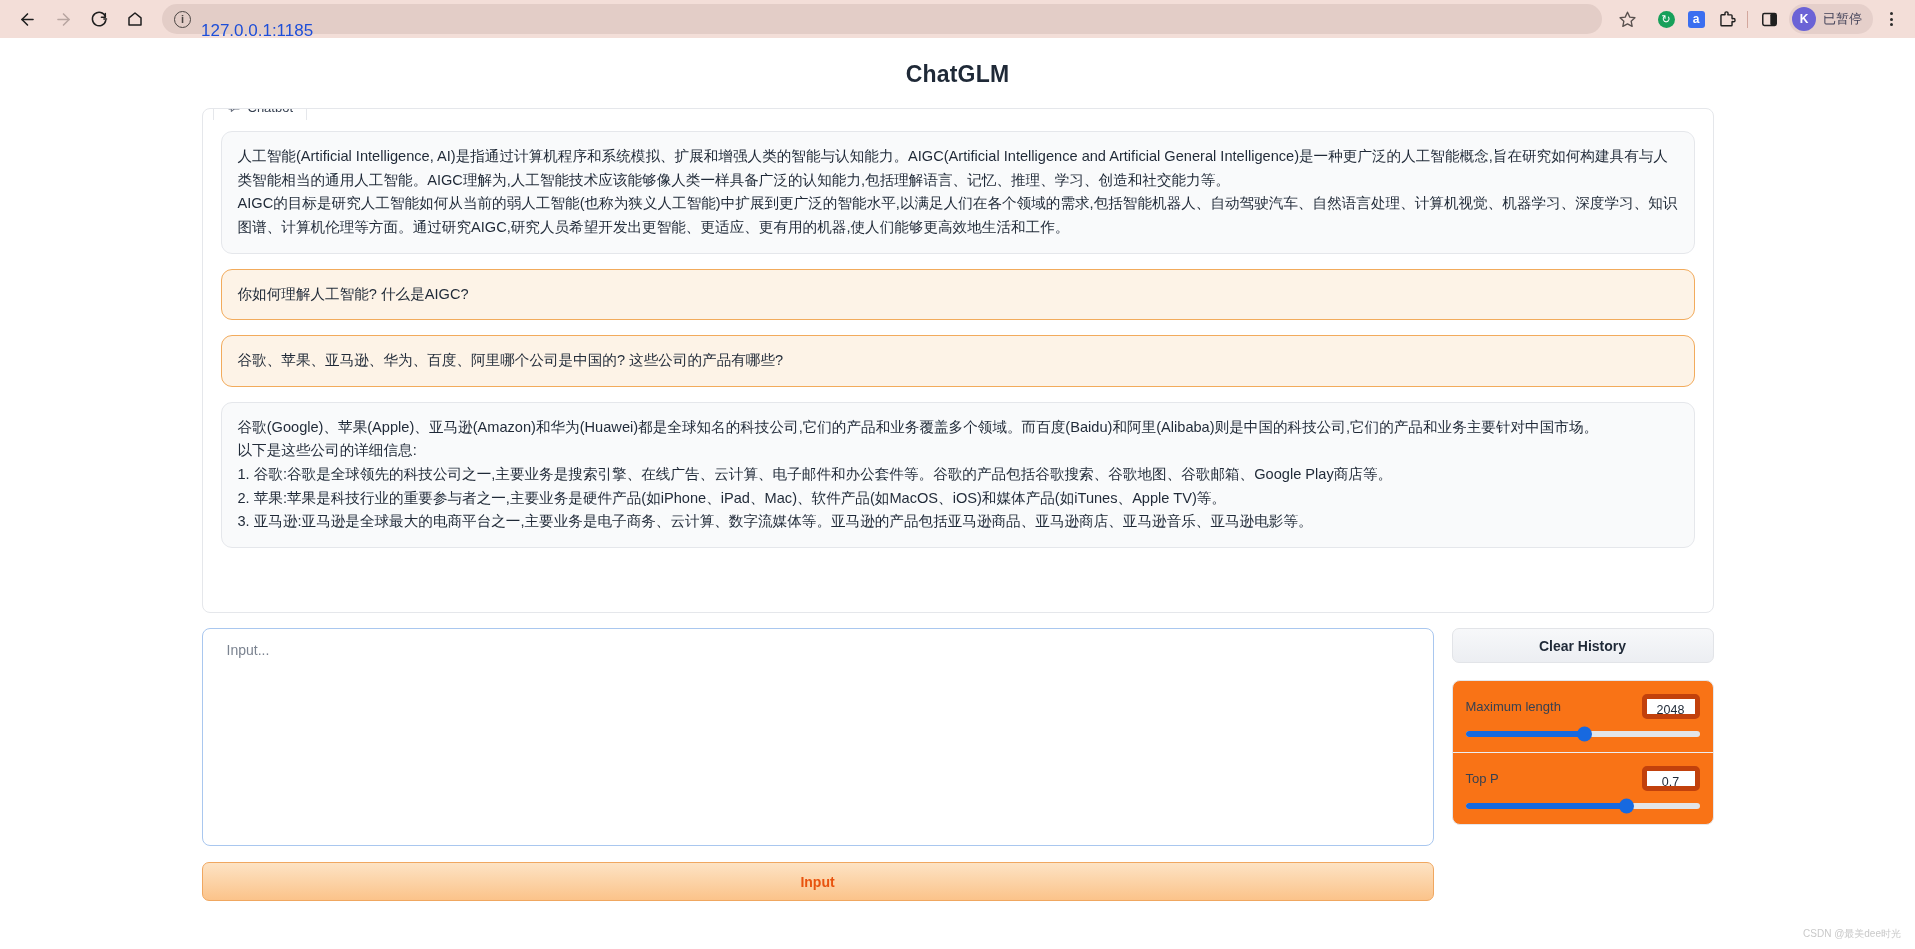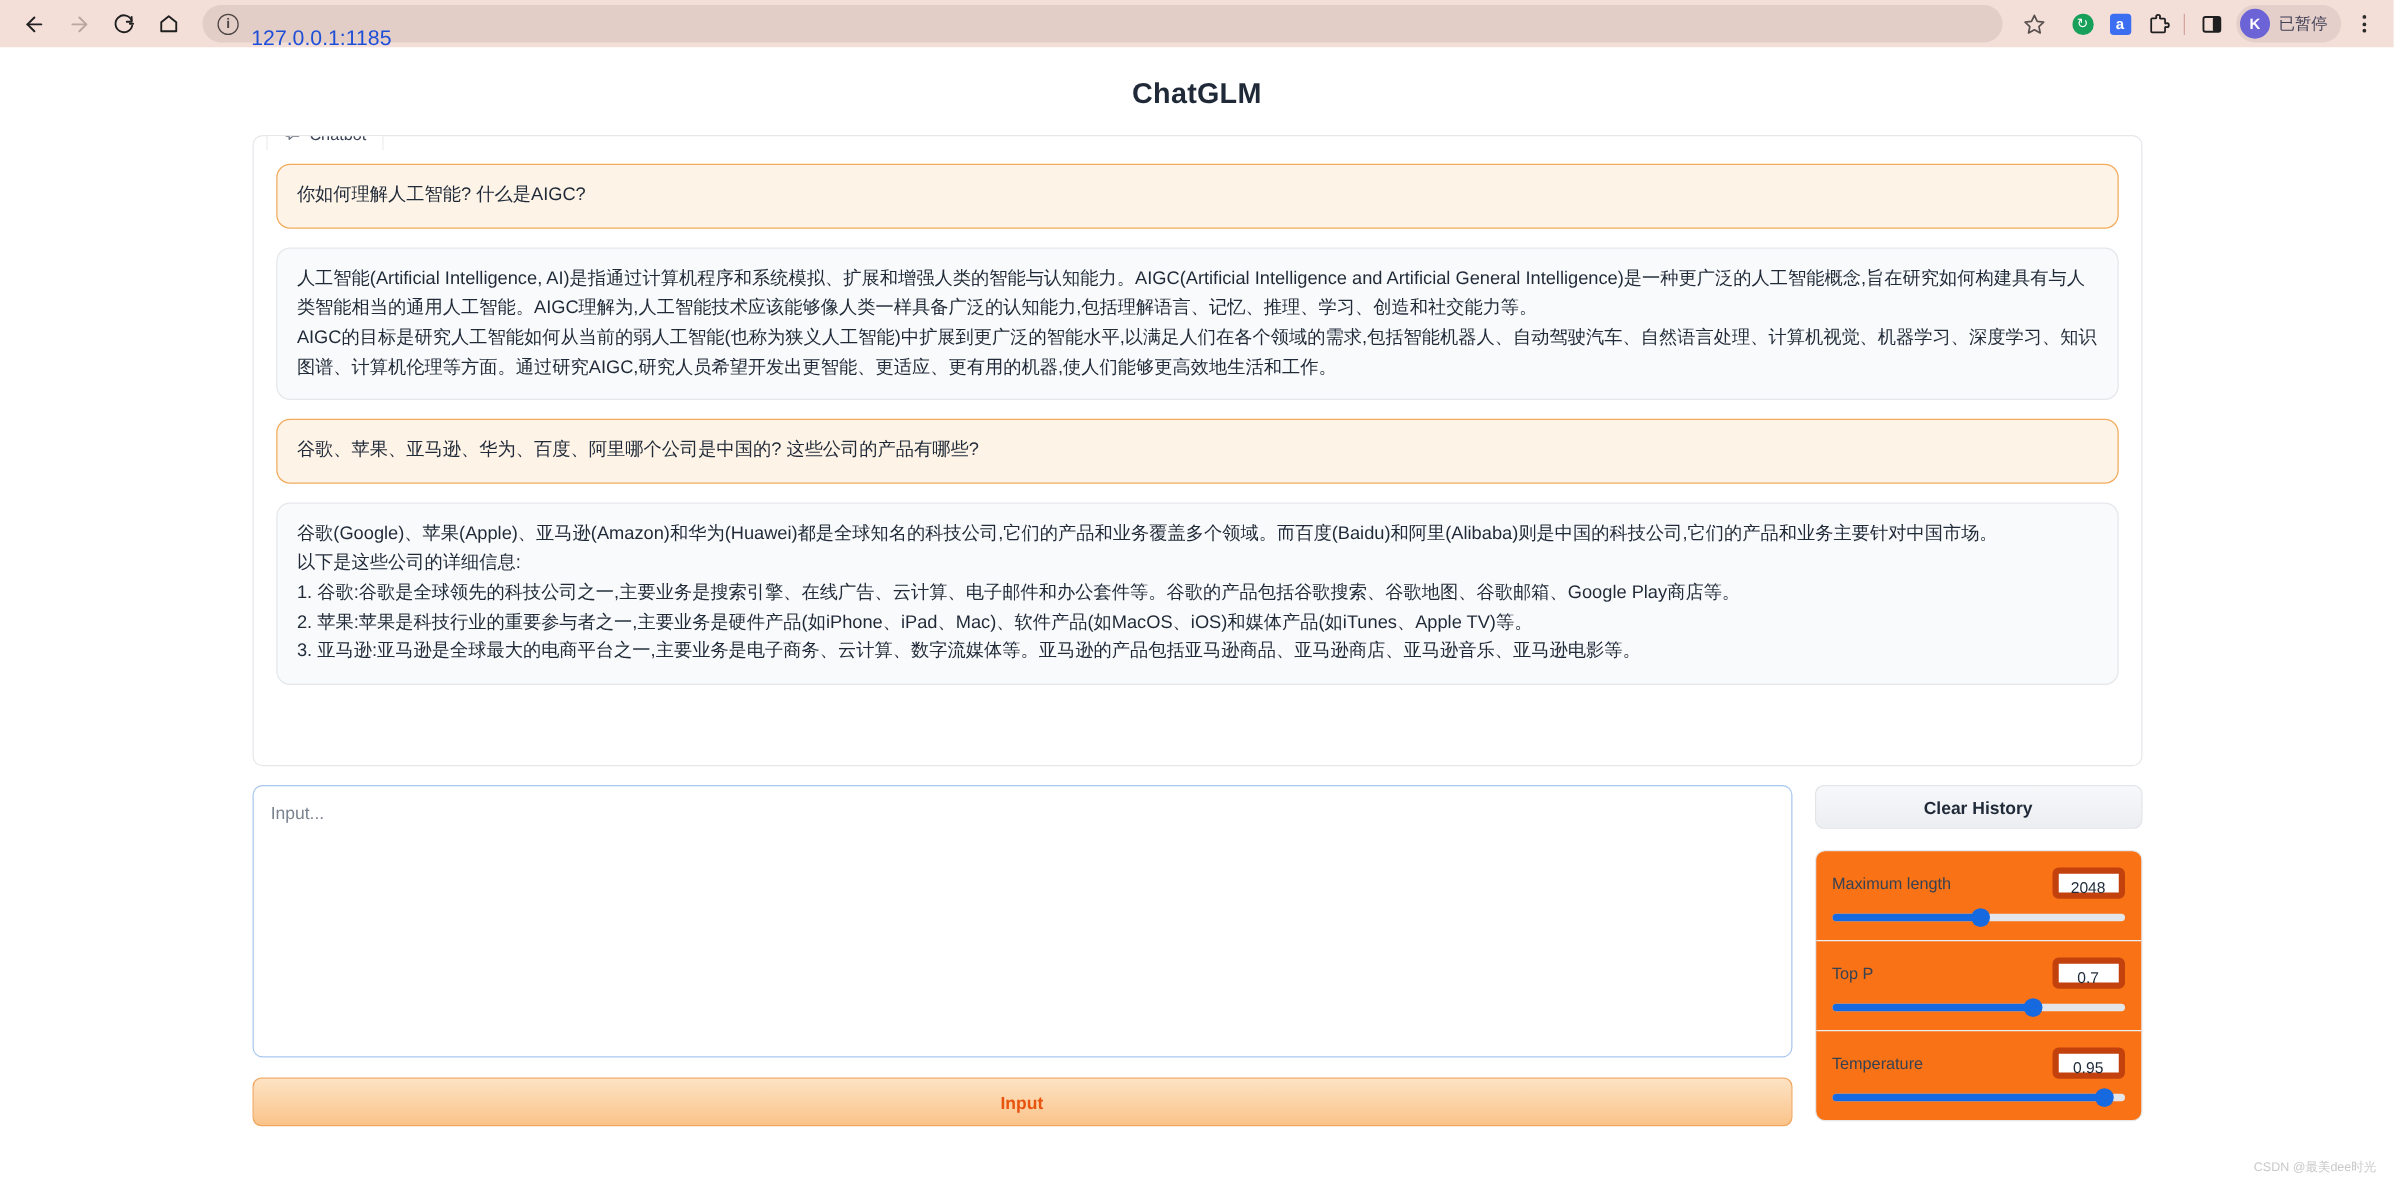--- a/index.html
+++ b/index.html
@@ -193,21 +193,21 @@
   }
   .left-col { flex: 1 1 auto; }
   .right-col { width: 262px; flex: 0 0 262px; border-radius: 23px; }
 
   .input-box {
     width: 100%;
     height: 218px;
     border: 1.5px solid #a9c7ef;
     border-radius: 8px;
     background: #fff;
-    padding: 11px 14px;
+    padding: 11px 24px;
     font-size: 14px;
     color: #701a75;
     resize: none;
     outline: none;
     font-family: inherit;
     line-height: 1.5;
     display: block;
   }
   .input-box::placeholder { color: #7b8390; }
 
@@ -377,27 +377,27 @@
         <svg width="14" height="14" viewBox="0 0 24 24" fill="none" stroke="#6b7280" stroke-width="1.9" stroke-linecap="round" stroke-linejoin="round">
             <path d="M20.5 4.5H3.5v11h4v4l5-4h8z"></path>
             <line x1="7" y1="9" x2="16" y2="9"></line>
             <line x1="7" y1="12" x2="13" y2="12"></line>
           </svg>
         <span>Chatbot</span>
       </div>
 
       <div class="chat-body">
 
-        <div class="bubble user">
-          <p>你如何理解人工智能? 什么是AIGC?</p>
-        </div>
-
         <div class="bubble bot">
           <p>人工智能(Artificial Intelligence, AI)是指通过计算机程序和系统模拟、扩展和增强人类的智能与认知能力。AIGC(Artificial Intelligence and Artificial General Intelligence)是一种更广泛的人工智能概念,旨在研究如何构建具有与人类智能相当的通用人工智能。AIGC理解为,人工智能技术应该能够像人类一样具备广泛的认知能力,包括理解语言、记忆、推理、学习、创造和社交能力等。</p>
           <p>AIGC的目标是研究人工智能如何从当前的弱人工智能(也称为狭义人工智能)中扩展到更广泛的智能水平,以满足人们在各个领域的需求,包括智能机器人、自动驾驶汽车、自然语言处理、计算机视觉、机器学习、深度学习、知识图谱、计算机伦理等方面。通过研究AIGC,研究人员希望开发出更智能、更适应、更有用的机器,使人们能够更高效地生活和工作。</p>
+        </div>
+
+        <div class="bubble user">
+          <p>你如何理解人工智能? 什么是AIGC?</p>
         </div>
 
         <div class="bubble user">
           <p>谷歌、苹果、亚马逊、华为、百度、阿里哪个公司是中国的? 这些公司的产品有哪些?</p>
         </div>
 
         <div class="bubble bot">
           <p>谷歌(Google)、苹果(Apple)、亚马逊(Amazon)和华为(Huawei)都是全球知名的科技公司,它们的产品和业务覆盖多个领域。而百度(Baidu)和阿里(Alibaba)则是中国的科技公司,它们的产品和业务主要针对中国市场。</p>
           <p>以下是这些公司的详细信息:</p>
           <p>1. 谷歌:谷歌是全球领先的科技公司之一,主要业务是搜索引擎、在线广告、云计算、电子邮件和办公套件等。谷歌的产品包括谷歌搜索、谷歌地图、谷歌邮箱、Google Play商店等。</p>
@@ -435,30 +435,20 @@
             <div class="slider-head">
               <span class="slider-label">Top P</span>
               <span class="slider-value">0.7</span>
             </div>
             <div class="track">
               <div class="fill" style="width: 69%;"></div>
               <div class="knob" style="left: 69%;"></div>
             </div>
           </div>
 
-          <div class="slider-row">
-            <div class="slider-head">
-              <span class="slider-label">Temperature</span>
-              <span class="slider-value">0.95</span>
-            </div>
-            <div class="track">
-              <div class="fill" style="width: 93%;"></div>
-              <div class="knob" style="left: 93%;"></div>
-            </div>
-          </div>
 
         </div>
       </div>
 
     </div>
   </div>
 
   <div class="watermark">CSDN @最美dee时光</div>
 </div>
 

